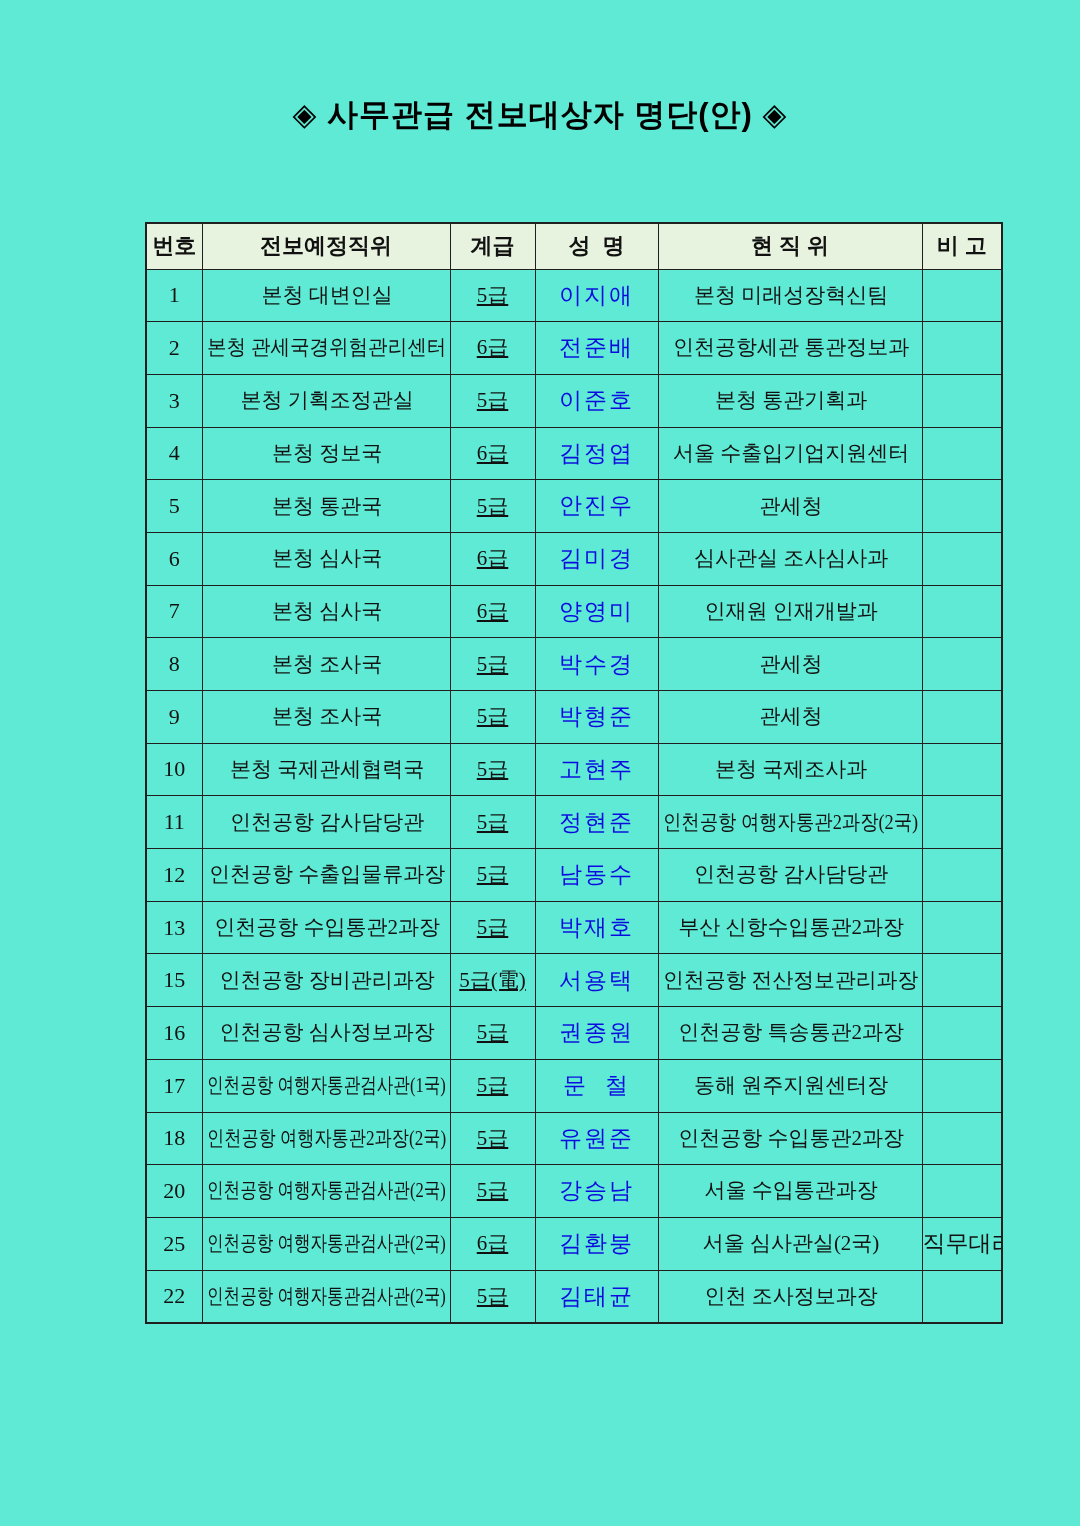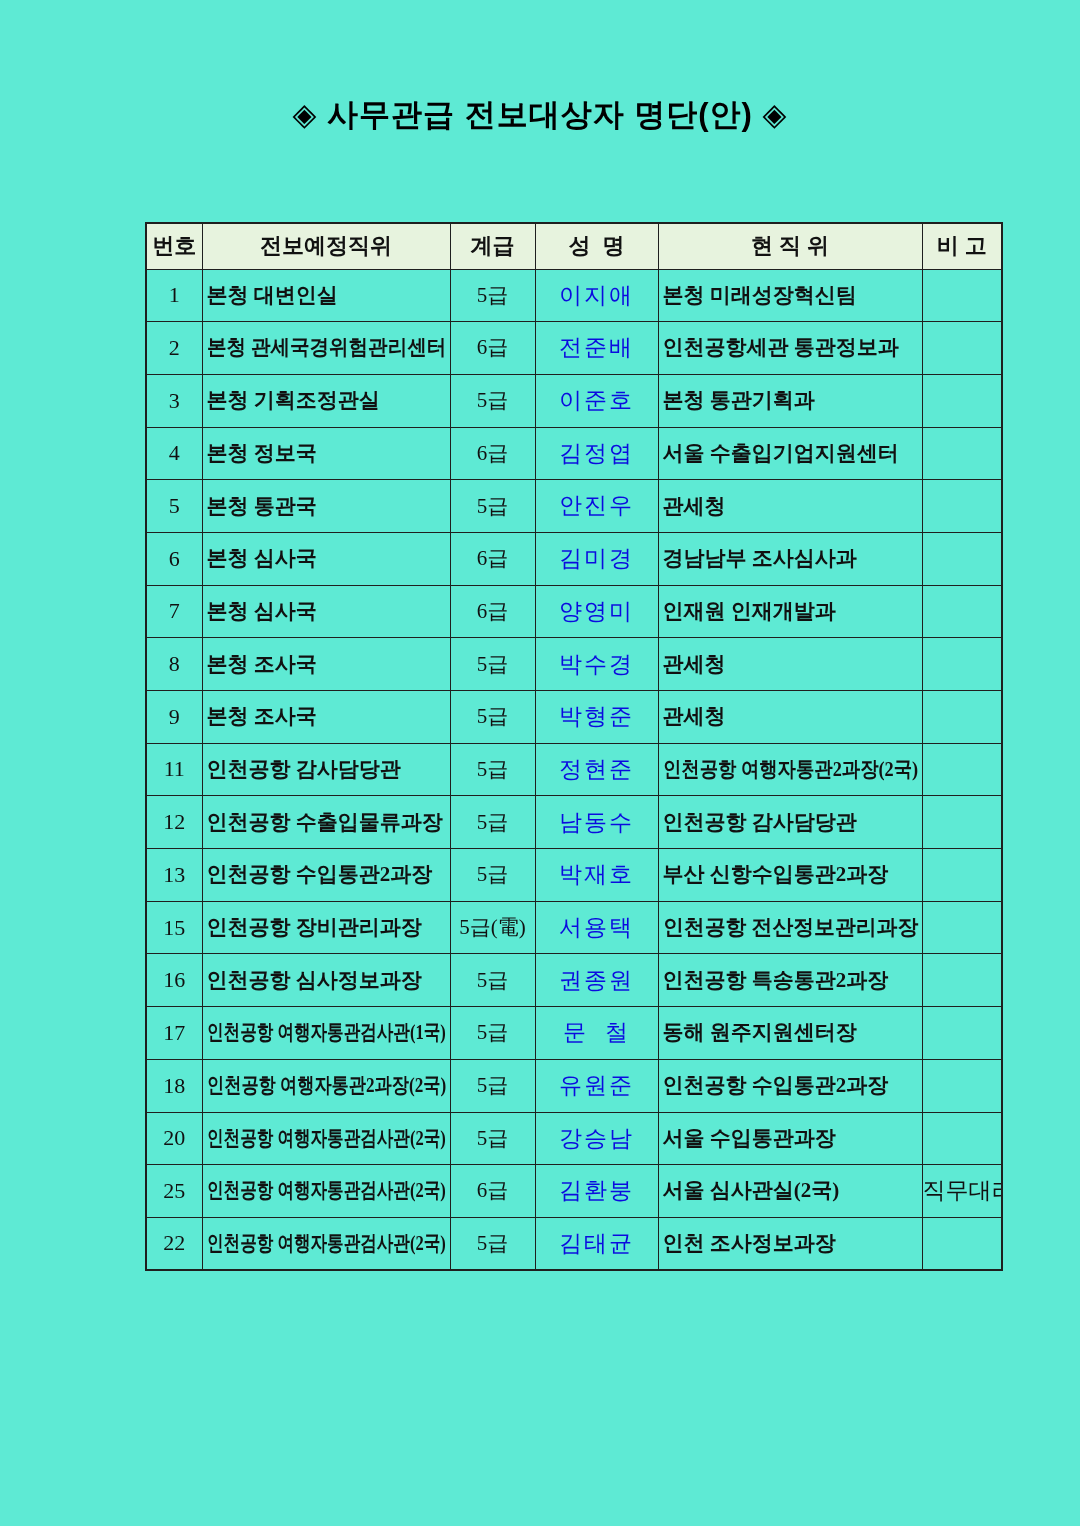--- a/index.html
+++ b/index.html
@@ -64,23 +64,23 @@
   }
   .transfer-table tbody td{height:52.7px;}
   .cell-text{
     display:inline-block;
     white-space:pre;
     max-width:none;
     font-size:21px;
     line-height:1.1;
   }
   td.col-no,td.col-rank,td.col-name,td.col-note{text-align:center;}
-  td.col-position,td.col-current{text-align:left;padding-left:4px;padding-right:2px;font-weight:bold;}
+  td.col-position,td.col-current{text-align:center;padding-left:4px;padding-right:2px;}
   td.col-no .cell-text{font-size:22px;}
-  td.col-rank .cell-text{font-size:21px;}
+  td.col-rank .cell-text{font-size:21px;text-decoration:underline;}
   td.col-name .cell-text{
     font-family:"Liberation Sans","DejaVu Sans",sans-serif;
     font-weight:normal;
     font-size:23px;
     letter-spacing:2px;
     color:var(--name-color);
   }
   td.col-note .cell-text{font-size:23px;}
   td.col-position .cell-text,td.col-current .cell-text{transform-origin:left center;}
   td.col-no .cell-text,td.col-rank .cell-text,td.col-name .cell-text,td.col-note .cell-text{transform-origin:center center;}
@@ -150,21 +150,21 @@
           <td class="col-rank"><span class="cell-text">5급</span></td>
           <td class="col-name"><span class="cell-text">안진우</span></td>
           <td class="col-current"><span class="cell-text">관세청</span></td>
           <td class="col-note"><span class="cell-text"></span></td>
         </tr>
         <tr>
           <td class="col-no"><span class="cell-text">6</span></td>
           <td class="col-position"><span class="cell-text">본청 심사국</span></td>
           <td class="col-rank"><span class="cell-text">6급</span></td>
           <td class="col-name"><span class="cell-text">김미경</span></td>
-          <td class="col-current"><span class="cell-text">경남남부 조사심사과</span></td>
+          <td class="col-current"><span class="cell-text">심사관실 조사심사과</span></td>
           <td class="col-note"><span class="cell-text"></span></td>
         </tr>
         <tr>
           <td class="col-no"><span class="cell-text">7</span></td>
           <td class="col-position"><span class="cell-text">본청 심사국</span></td>
           <td class="col-rank"><span class="cell-text">6급</span></td>
           <td class="col-name"><span class="cell-text">양영미</span></td>
           <td class="col-current"><span class="cell-text">인재원 인재개발과</span></td>
           <td class="col-note"><span class="cell-text"></span></td>
         </tr>
@@ -175,20 +175,28 @@
           <td class="col-name"><span class="cell-text">박수경</span></td>
           <td class="col-current"><span class="cell-text">관세청</span></td>
           <td class="col-note"><span class="cell-text"></span></td>
         </tr>
         <tr>
           <td class="col-no"><span class="cell-text">9</span></td>
           <td class="col-position"><span class="cell-text">본청 조사국</span></td>
           <td class="col-rank"><span class="cell-text">5급</span></td>
           <td class="col-name"><span class="cell-text">박형준</span></td>
           <td class="col-current"><span class="cell-text">관세청</span></td>
+          <td class="col-note"><span class="cell-text"></span></td>
+        </tr>
+        <tr>
+          <td class="col-no"><span class="cell-text">10</span></td>
+          <td class="col-position"><span class="cell-text">본청 국제관세협력국</span></td>
+          <td class="col-rank"><span class="cell-text">5급</span></td>
+          <td class="col-name"><span class="cell-text">고현주</span></td>
+          <td class="col-current"><span class="cell-text">본청 국제조사과</span></td>
           <td class="col-note"><span class="cell-text"></span></td>
         </tr>
         <tr>
           <td class="col-no"><span class="cell-text">11</span></td>
           <td class="col-position"><span class="cell-text">인천공항 감사담당관</span></td>
           <td class="col-rank"><span class="cell-text">5급</span></td>
           <td class="col-name"><span class="cell-text">정현준</span></td>
           <td class="col-current"><span class="cell-text" style="transform: scaleX(0.873288);">인천공항 여행자통관2과장(2국)</span></td>
           <td class="col-note"><span class="cell-text"></span></td>
         </tr>

